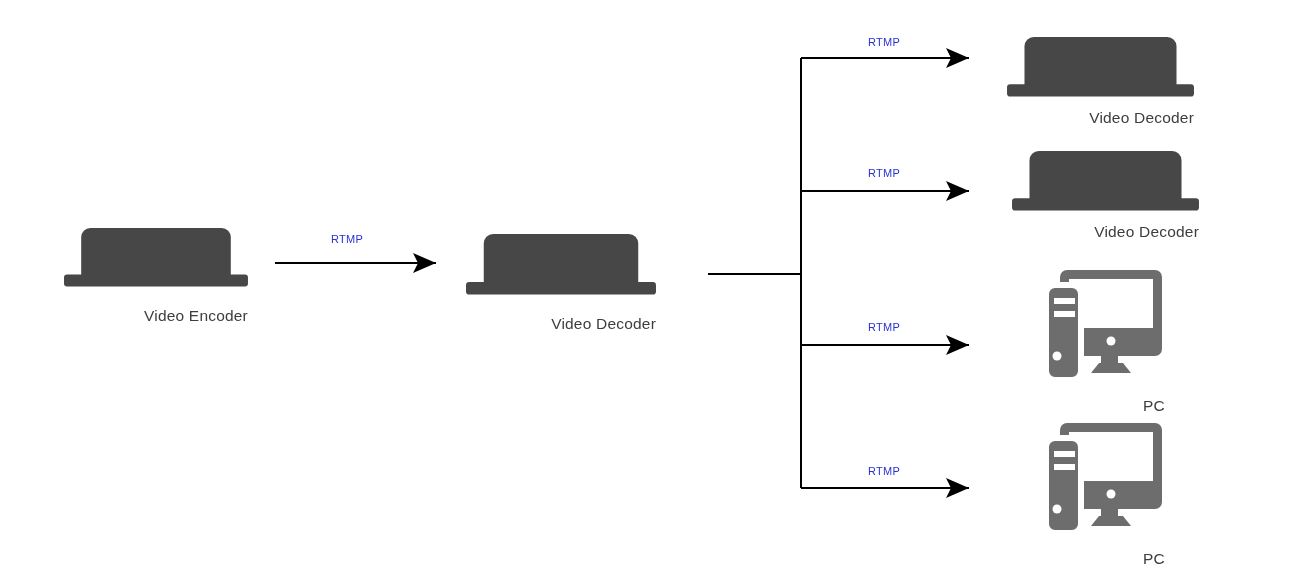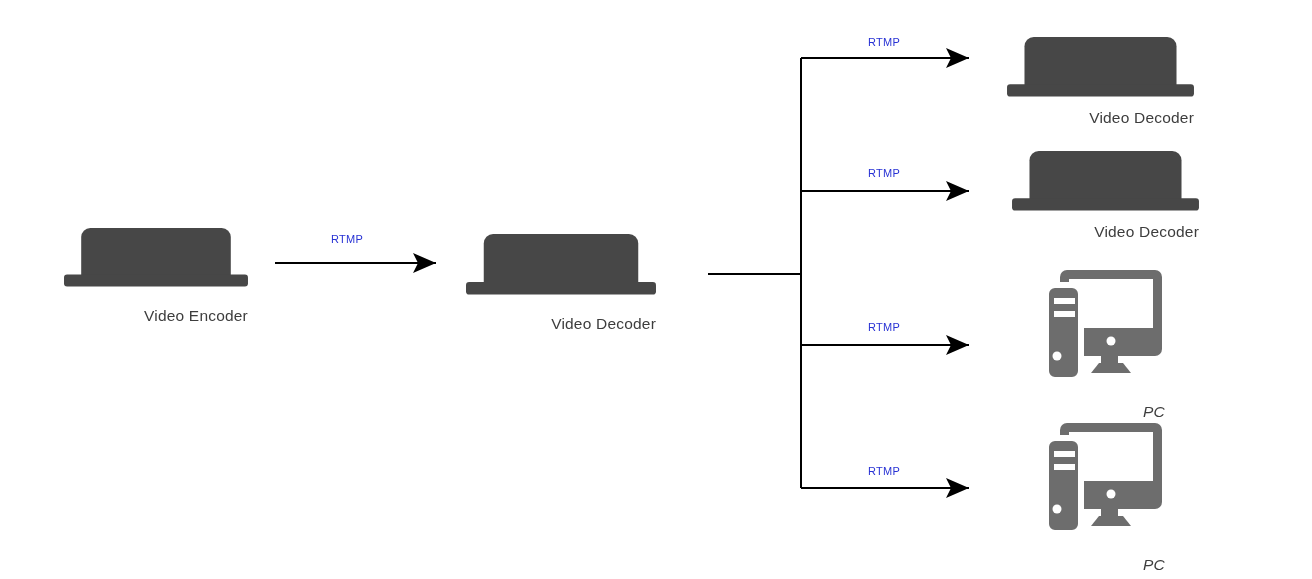--- a/index.html
+++ b/index.html
@@ -15,21 +15,21 @@
   .node{position:absolute;display:flex;flex-direction:column;align-items:flex-end;}
   .node .icon{width:100%;display:block;}
   .device-color{color:var(--device,#474747);}
   .pc-color{color:var(--pc,#6d6d6d);}
   .node-label{
     color:var(--label,#3d3d3d);
     font-size:15.5px;letter-spacing:.2px;white-space:nowrap;
   }
   .device-node .node-label{margin-top:20px;}
   .device-node-sm .node-label{margin-top:12px;}
-  .pc-node .node-label{margin-top:18px;font-style:italic;}
+  .pc-node .node-label{margin-top:12px;}
   .edge-label{
     position:absolute;transform:translateX(-50%);
     color:var(--protocol,#2832d4);
     font-size:11px;letter-spacing:.3px;white-space:nowrap;
   }
   
   #n-encoder{left:64px;top:228px;width:184px;}
   #n-decoder-main{left:466px;top:234px;width:190px;}
   #n-decoder-1{left:1007px;top:37px;width:187px;}
   #n-decoder-2{left:1012px;top:151px;width:187px;}

